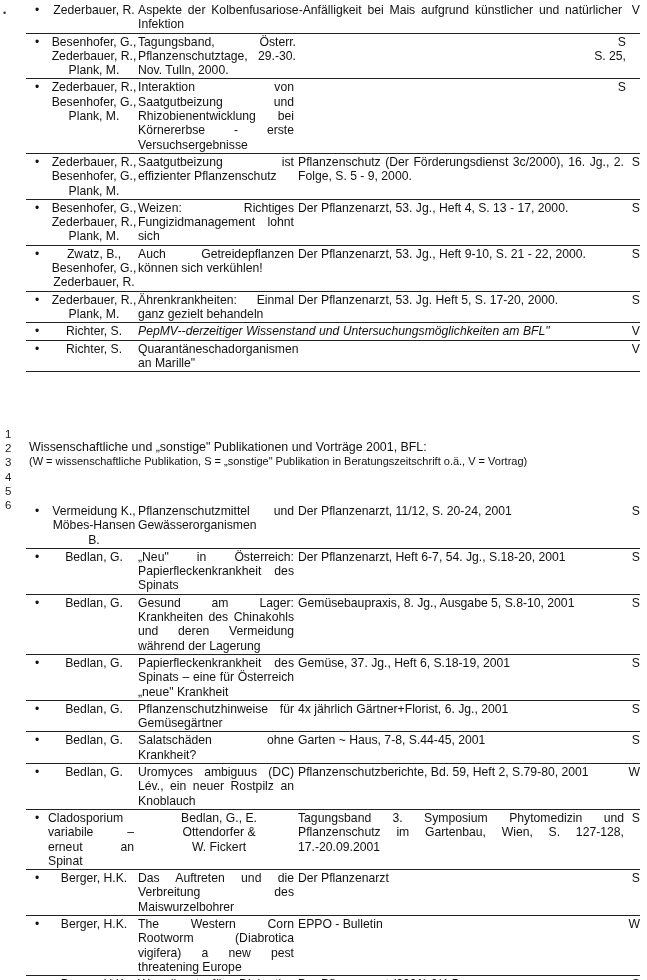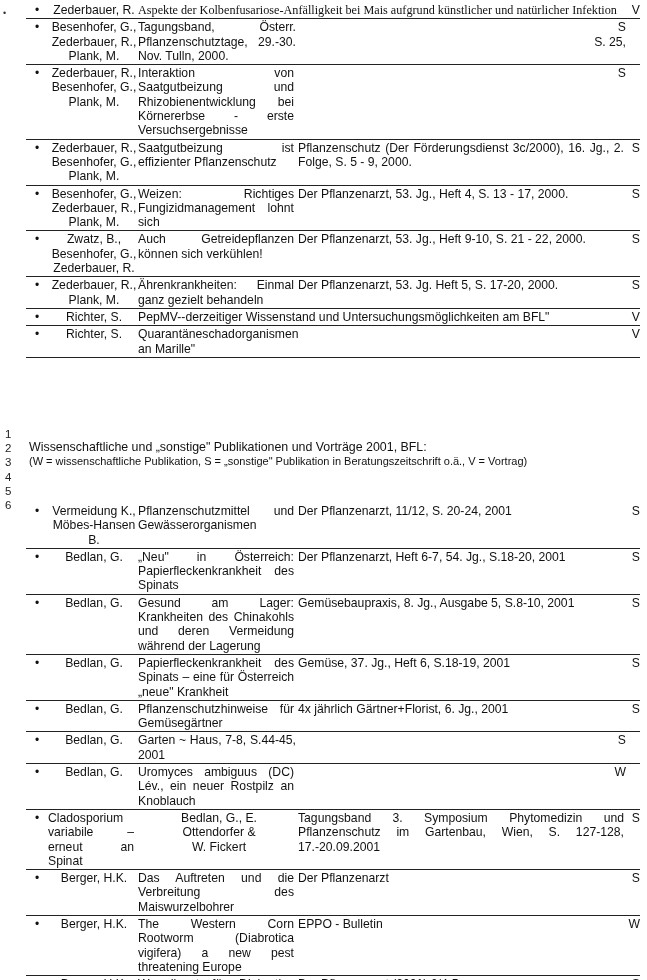--- a/index.html
+++ b/index.html
@@ -30,21 +30,21 @@
 </style>
 </head>
 <body>
 
 <span class="stray-mark">•</span>
 
 <div class="tbl" id="tbl1">
     <div class="row">
       <div class="bullet">•</div>
       <div class="cell author">Zederbauer, R.</div>
-      <div class="cell title" style="grid-column: 3 / 5; font-family: Liberation Serif, serif;">Aspekte der Kolbenfusariose-Anfälligkeit bei Mais aufgrund künstlicher und natürlicher Infektion</div>
+      <div class="cell title" style="grid-column: 3 / 5;">Aspekte der Kolbenfusariose-Anfälligkeit bei Mais aufgrund künstlicher und natürlicher Infektion</div>
       <div class="cell type">V</div>
     </div>
     <div class="row">
       <div class="bullet">•</div>
       <div class="cell author">Besenhofer, G.,
 Zederbauer, R.,
 Plank, M.</div>
       <div class="cell source">Tagungsband, Österr. Pflanzenschutztage, 29.-30. Nov. Tulln, 2000.</div>
       <div class="cell type">S
 S. 25,</div>
@@ -88,21 +88,21 @@
       <div class="bullet">•</div>
       <div class="cell author">Zederbauer, R.,
 Plank, M.</div>
       <div class="cell title">Ährenkrankheiten: Einmal ganz gezielt behandeln</div>
       <div class="cell source">Der Pflanzenarzt, 53. Jg. Heft 5, S. 17-20, 2000.</div>
       <div class="cell type">S</div>
     </div>
     <div class="row">
       <div class="bullet">•</div>
       <div class="cell author">Richter, S.</div>
-      <div class="cell title" style="grid-column: 3 / 5;">PepMV--derzeitiger Wissenstand und Untersuchungsmöglichkeiten am BFL"</div>
+      <div class="cell title" style="grid-column: 3 / 5; font-style: italic;">PepMV--derzeitiger Wissenstand und Untersuchungsmöglichkeiten am BFL"</div>
       <div class="cell type">V</div>
     </div>
     <div class="row">
       <div class="bullet">•</div>
       <div class="cell author">Richter, S.</div>
       <div class="cell title">Quarantäneschadorganismen an Marille"</div>
       <div class="cell source"></div>
       <div class="cell type">V</div>
     </div>
   </div>
@@ -153,27 +153,29 @@
     <div class="row">
       <div class="bullet">•</div>
       <div class="cell author">Bedlan, G.</div>
       <div class="cell title">Pflanzenschutzhinweise für Gemüsegärtner</div>
       <div class="cell source">4x jährlich Gärtner+Florist, 6. Jg., 2001</div>
       <div class="cell type">S</div>
     </div>
     <div class="row">
       <div class="bullet">•</div>
       <div class="cell author">Bedlan, G.</div>
+      <div class="cell title">Salatschäden ohne Krankheit?</div>
       <div class="cell source">Garten ~ Haus, 7-8, S.44-45, 2001</div>
       <div class="cell type">S</div>
     </div>
     <div class="row">
       <div class="bullet">•</div>
       <div class="cell author">Bedlan, G.</div>
       <div class="cell title">Uromyces ambiguus (DC) Lév., ein neuer Rostpilz an Knoblauch</div>
+      <div class="cell source">Pflanzenschutzberichte, Bd. 59, Heft 2, S.79-80, 2001</div>
       <div class="cell type">W</div>
     </div>
     <div class="row">
       <div class="bullet">•</div>
       <div class="cell title">Cladosporium variabile – erneut an Spinat</div>
       <div class="cell author">Bedlan, G., E.
 Ottendorfer &amp;
 W. Fickert</div>
       <div class="cell source">Tagungsband 3. Symposium Phytomedizin und Pflanzenschutz im Gartenbau, Wien, S. 127-128, 17.-20.09.2001</div>
       <div class="cell type">S</div>

